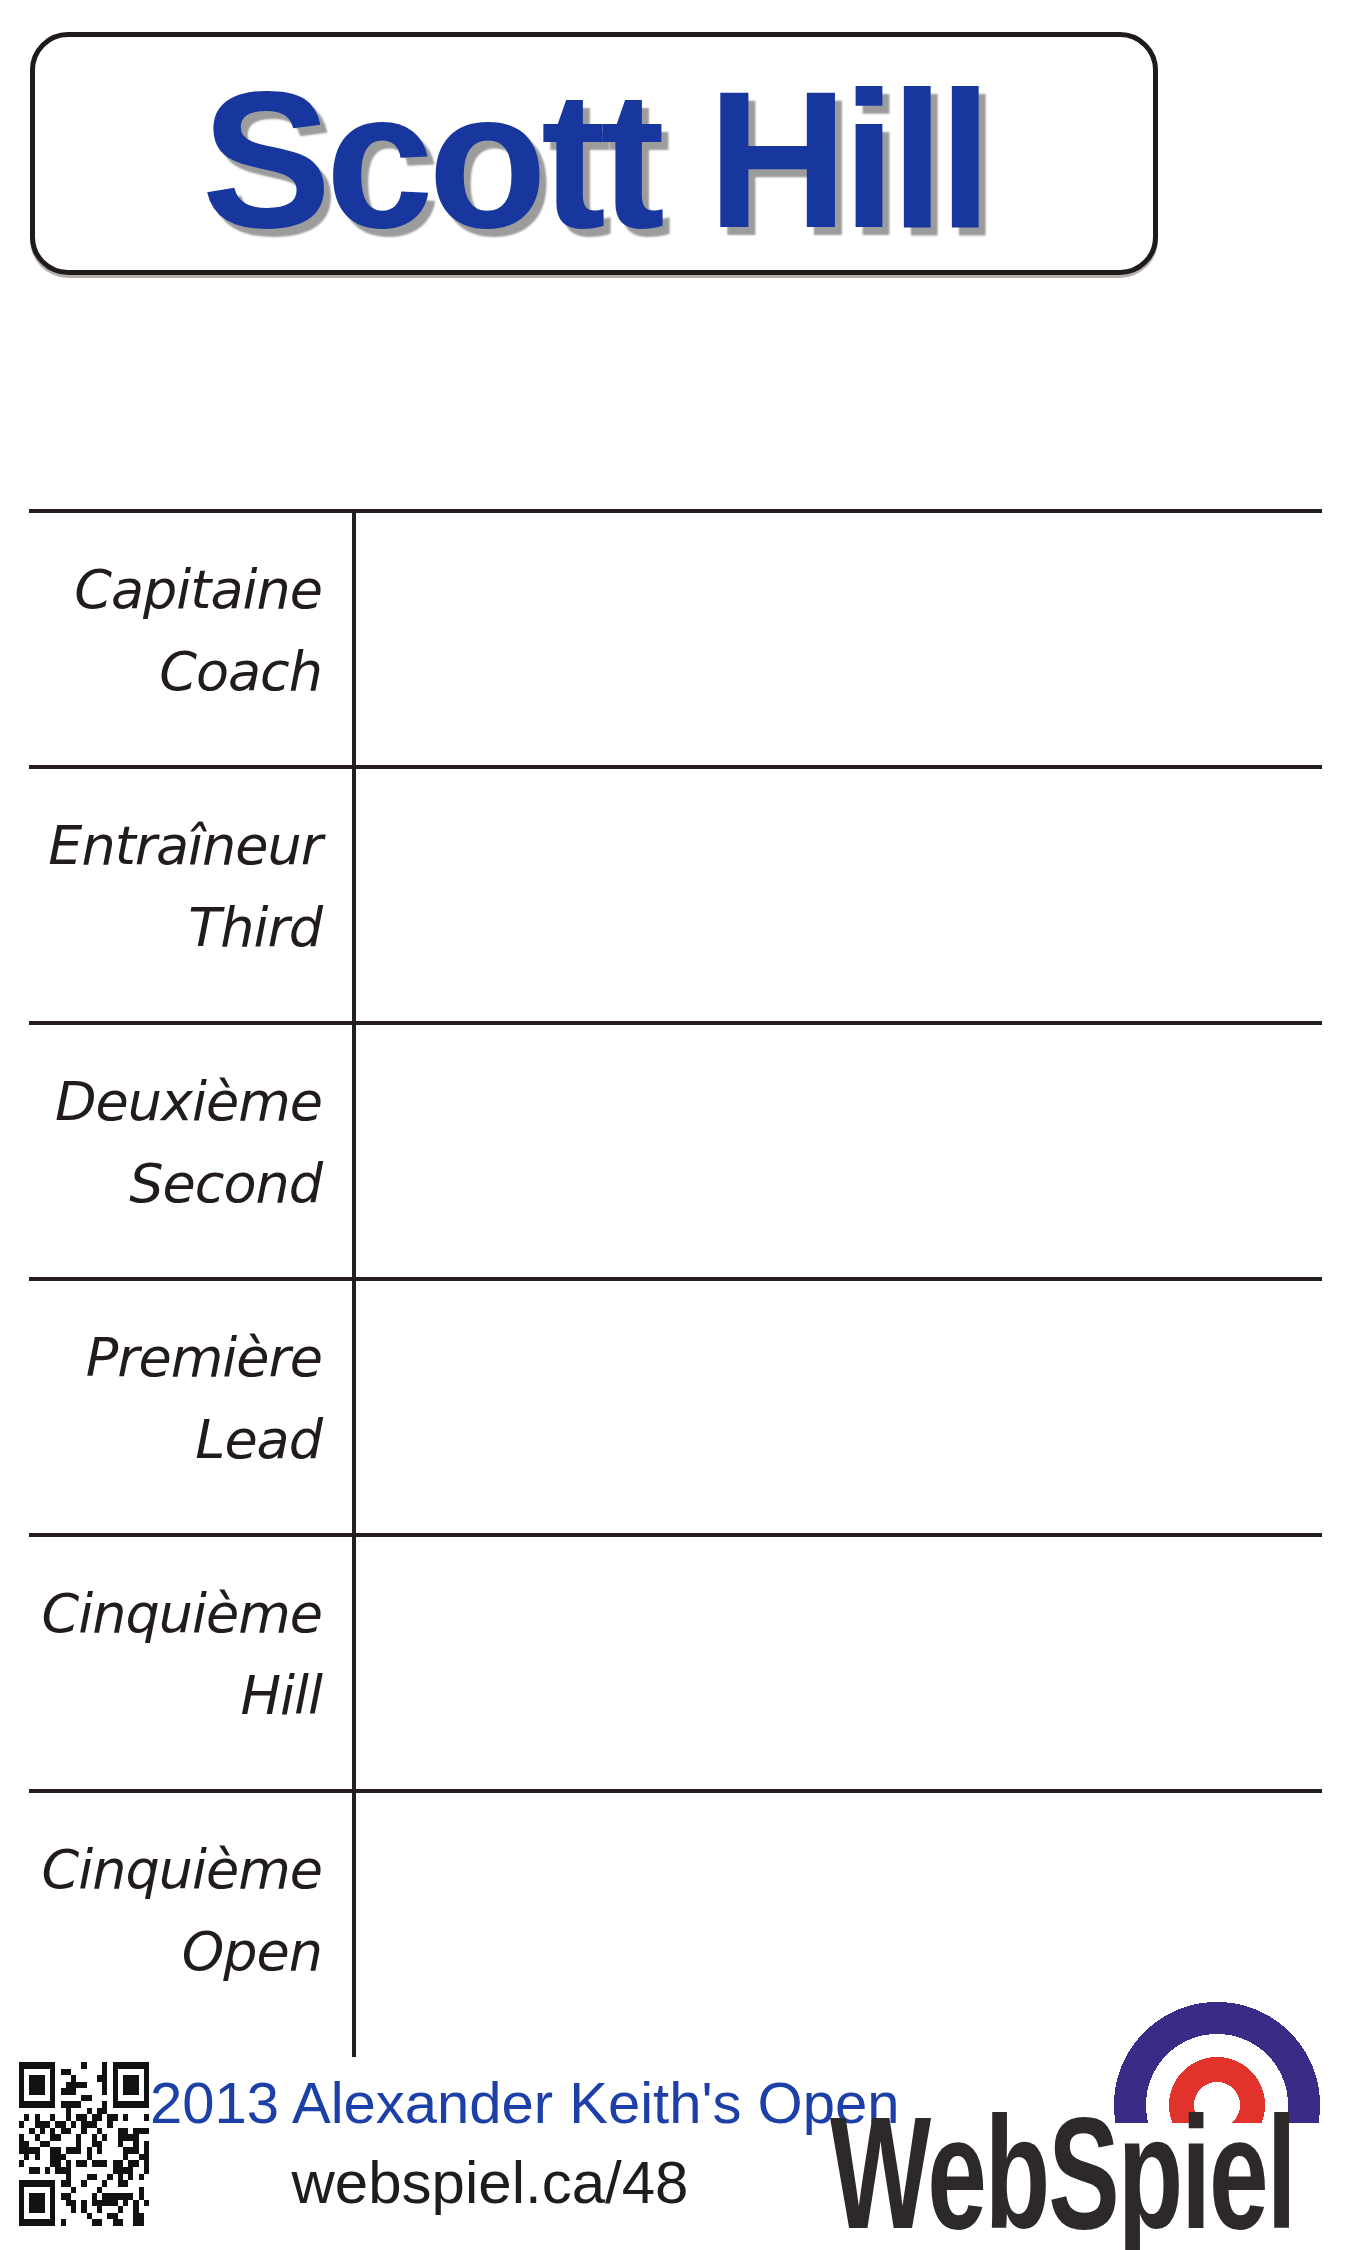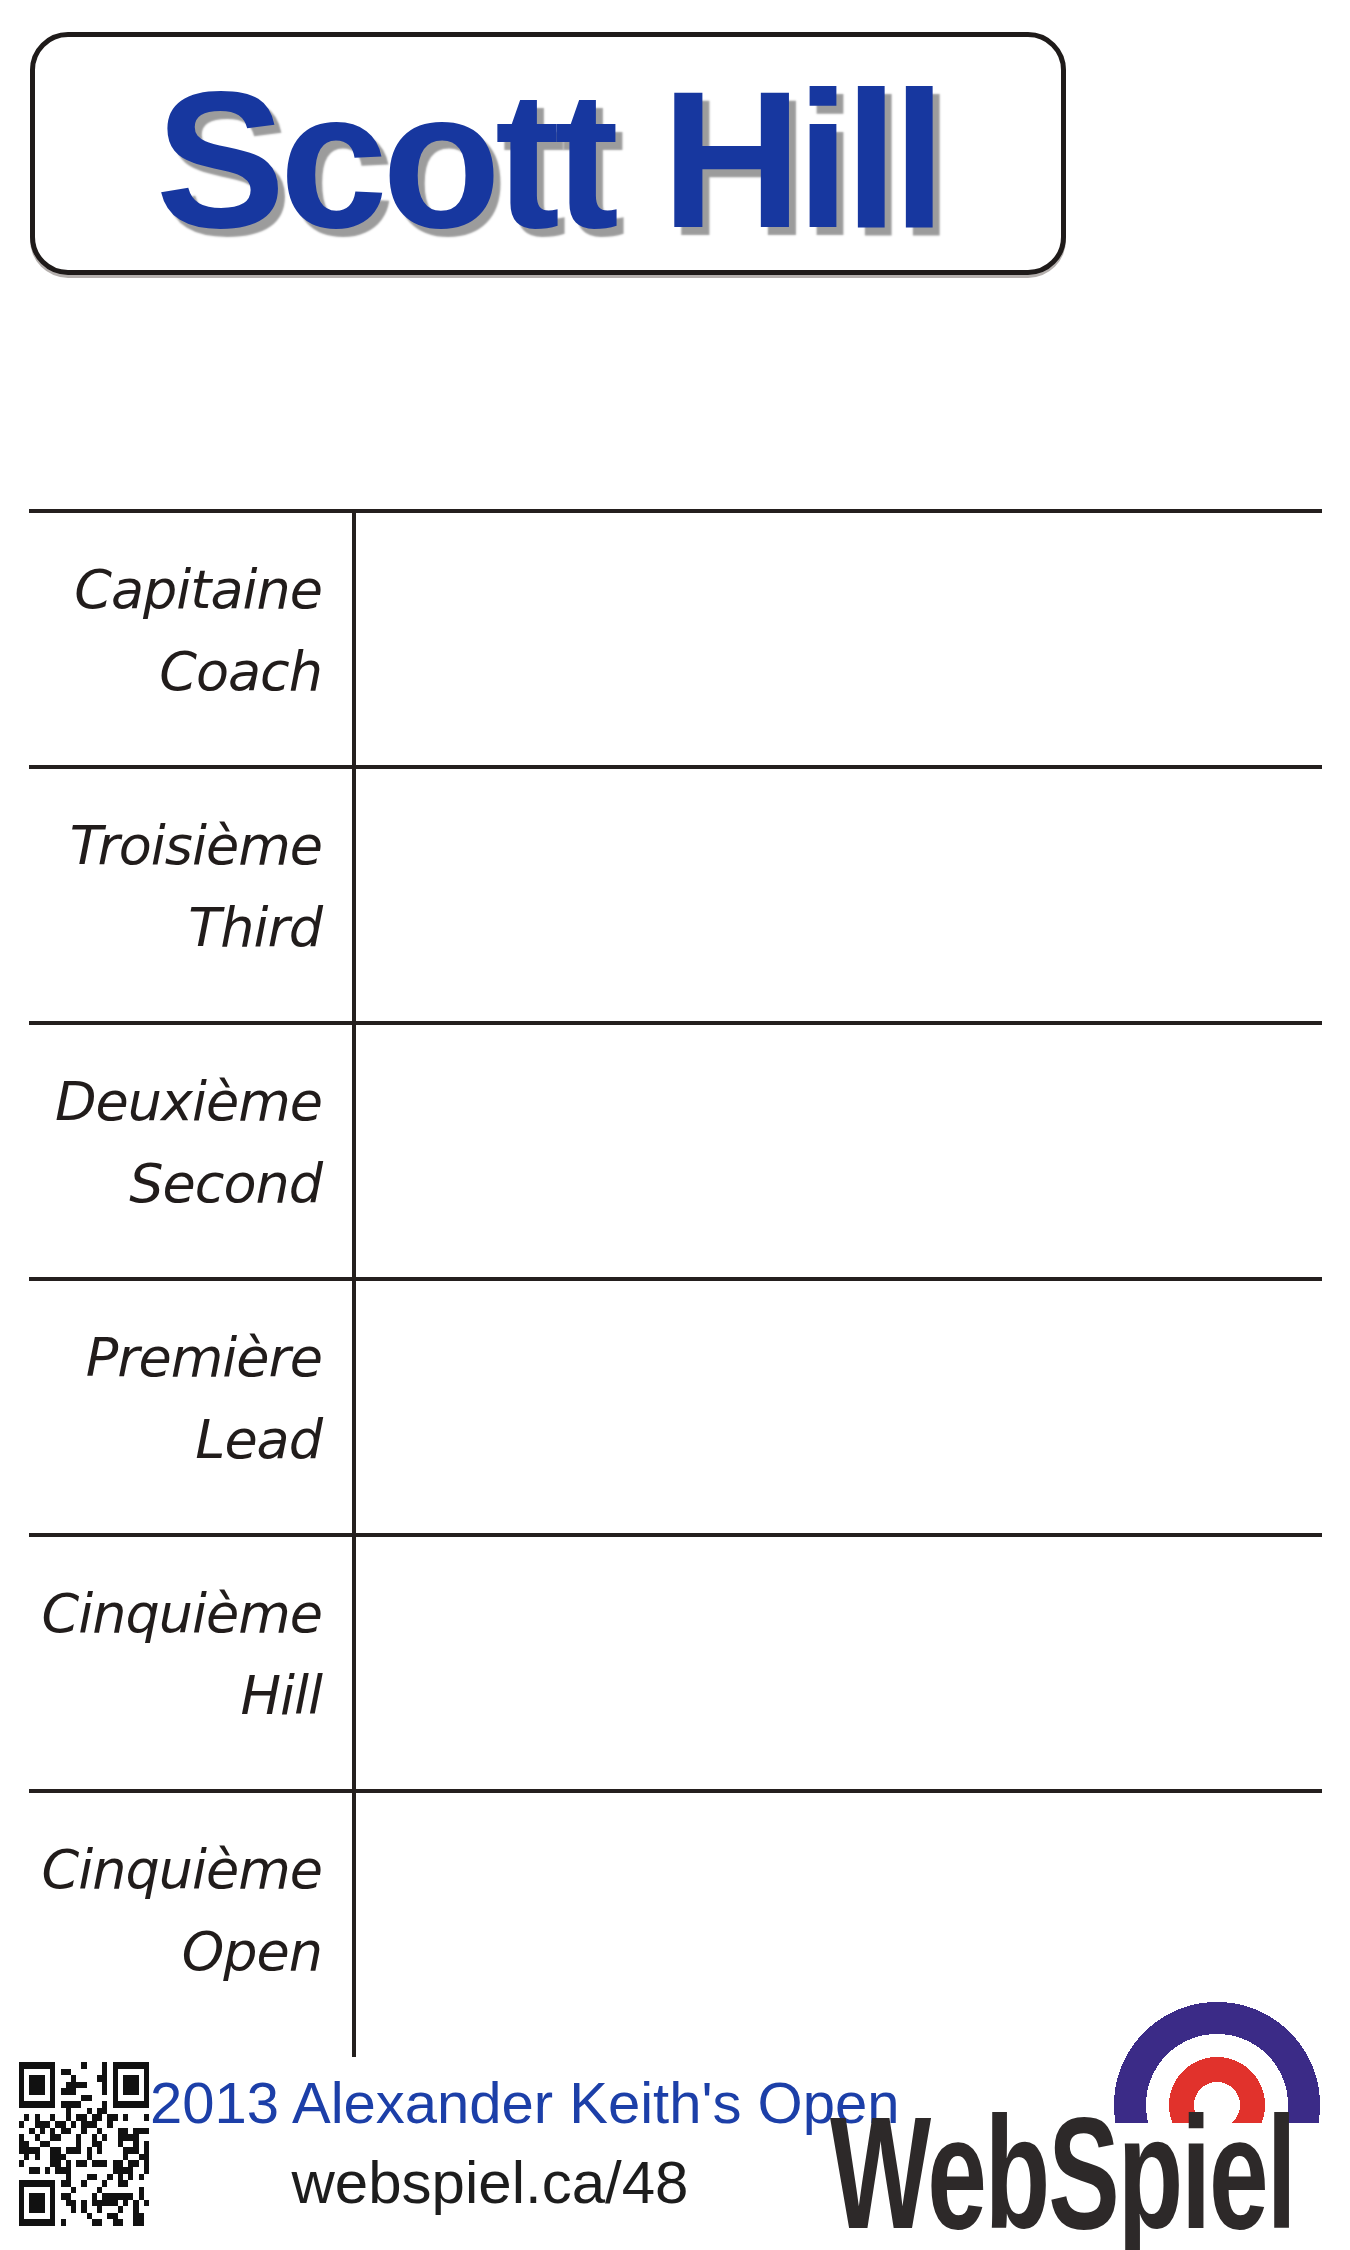--- a/index.html
+++ b/index.html
@@ -7,21 +7,21 @@
     position:relative;
     width:1350px;height:2250px;
     background:#ffffff;
     overflow:hidden;
     font-family:"Liberation Sans", sans-serif;
   }
 
   
   .header-box{
     position:absolute;left:30px;top:32px;
-    width:1036px;height:243px;
+    width:1128px;height:243px;
     box-sizing:border-box;
     border:5px solid #1f1b1a;
     border-radius:38px;
     box-shadow:0 3px 0 #b5b0ae;
     display:flex;align-items:center;justify-content:center;
     background:#ffffff;
   }
   .team-title{
     font-family:"Liberation Sans", sans-serif;
     font-weight:bold;
@@ -121,21 +121,21 @@
     <div id="rows-host">
         <div class="row">
           <div class="label">
             <div>Capitaine</div>
             <div>Coach</div>
           </div>
           <div class="cell"></div>
         </div>
         <div class="row">
           <div class="label">
-            <div>Troisième</div>
+            <div>Entraîneur</div>
             <div>Third</div>
           </div>
           <div class="cell"></div>
         </div>
         <div class="row">
           <div class="label">
             <div>Deuxième</div>
             <div>Second</div>
           </div>
           <div class="cell"></div>

